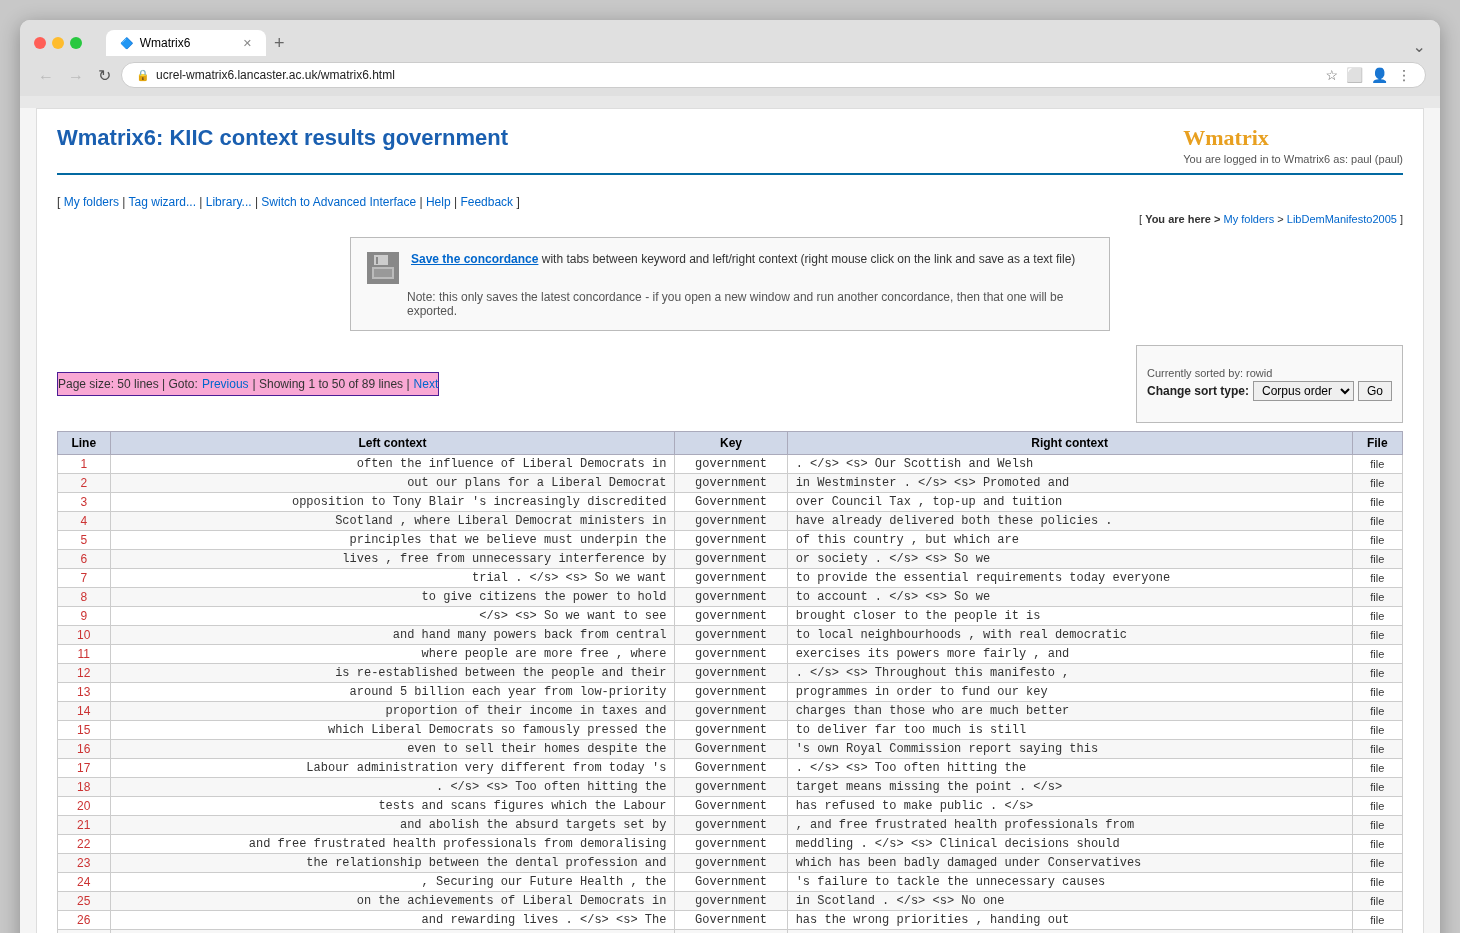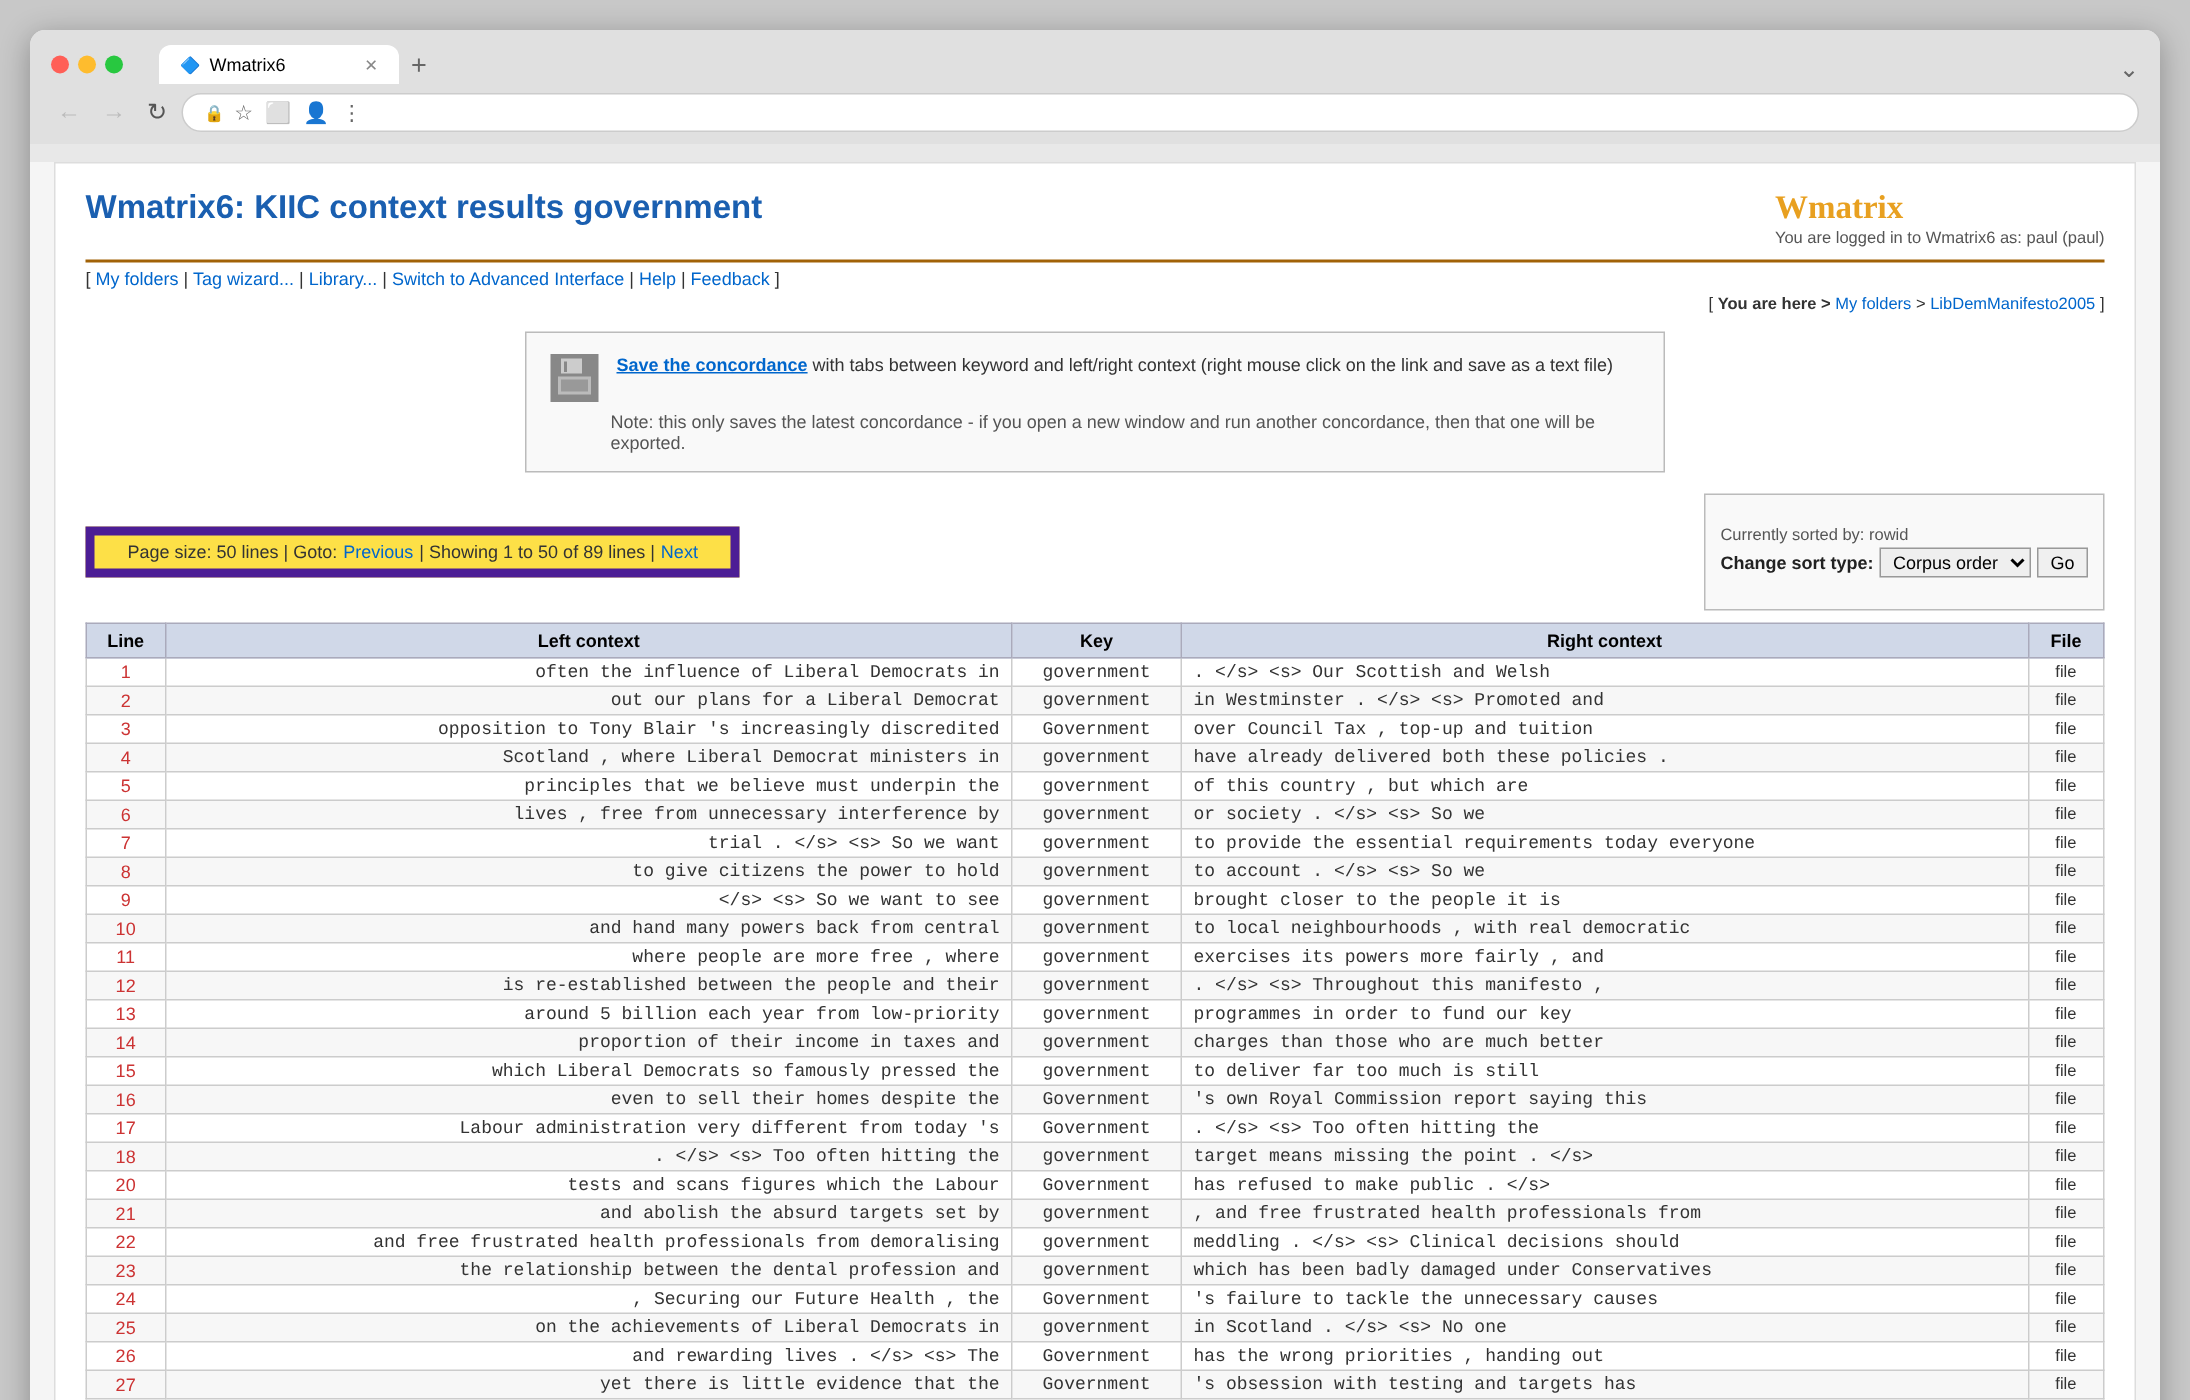--- a/index.html
+++ b/index.html
@@ -110,23 +110,23 @@
     .main-container {
       background: #fff;
       margin: 12px 16px;
       padding: 16px 20px;
       border: 1px solid #ddd;
     }
     .page-header {
       display: flex;
       justify-content: space-between;
       align-items: flex-start;
-      border-bottom: 2px solid #a16207;
+      border-bottom: 2px solid #0369a1;
       padding-bottom: 8px;
-      margin-bottom: 4px;
+      margin-bottom: 20px;
     }
     .page-title {
       color: #1a5fb0;
       font-size: 22px;
       font-weight: bold;
       font-family: Arial, sans-serif;
     }
     .wmatrix-logo {
       color: #e8a020;
       font-size: 22px;
@@ -194,23 +194,23 @@
       margin-left: 40px;
     }
     .controls-row {
       display: flex;
       align-items: center;
       justify-content: space-between;
       margin-bottom: 8px;
       max-width: 100%;
     }
     .page-info-box {
-      border: 6px solid #4c1d95;
-      background: #fde047;
-      padding: 4px 22px;
+      border: 1px solid #4c1d95;
+      background: #f9a8d4;
+      padding: 4px 0;
       font-size: 12px;
       color: #333;
       display: flex;
       align-items: center;
       gap: 4px;
     }
     .page-info-box a { color: #0066cc; text-decoration: none; }
     .sort-box {
       border: 1px solid #bbb;
       background: #f9f9f9;
@@ -310,20 +310,21 @@
       <span class="tab-end">⌄</span>
     </div>
   </div>
 
   <div class="address-bar-row">
     <button class="nav-btn disabled">←</button>
     <button class="nav-btn disabled">→</button>
     <button class="nav-btn">↻</button>
     <div class="address-bar">
       <span class="lock-icon">🔒</span>
+      <span class="address-text">ucrel-wmatrix6.lancaster.ac.uk/wmatrix6.html</span>
       <div class="addr-actions">
         <span>☆</span>
         <span>⬜</span>
         <span>👤</span>
         <span>⋮</span>
       </div>
     </div>
   </div>
 
   <div class="page-content">

